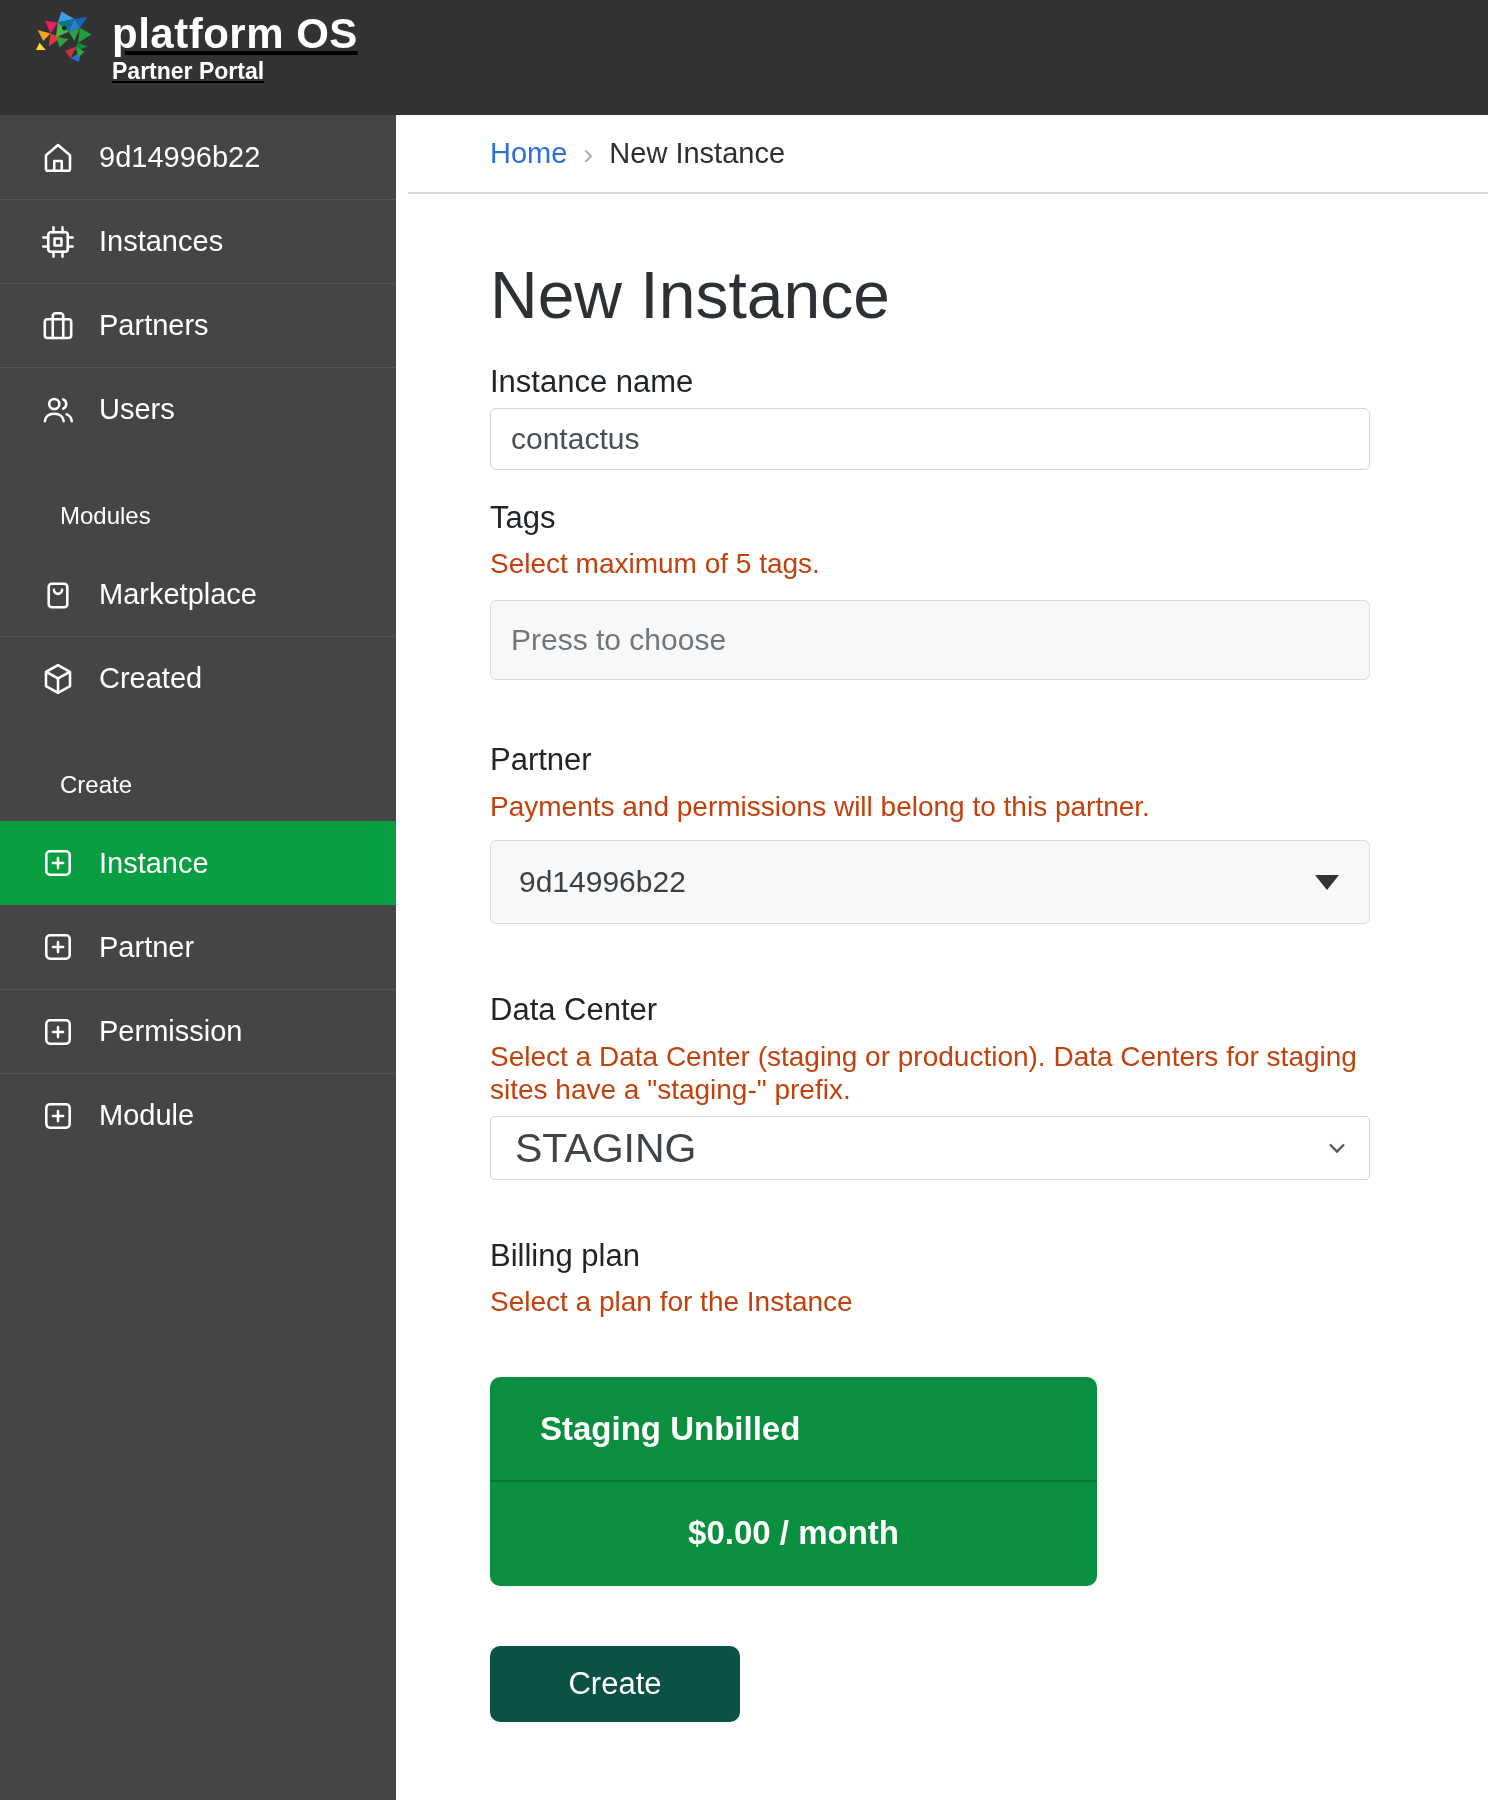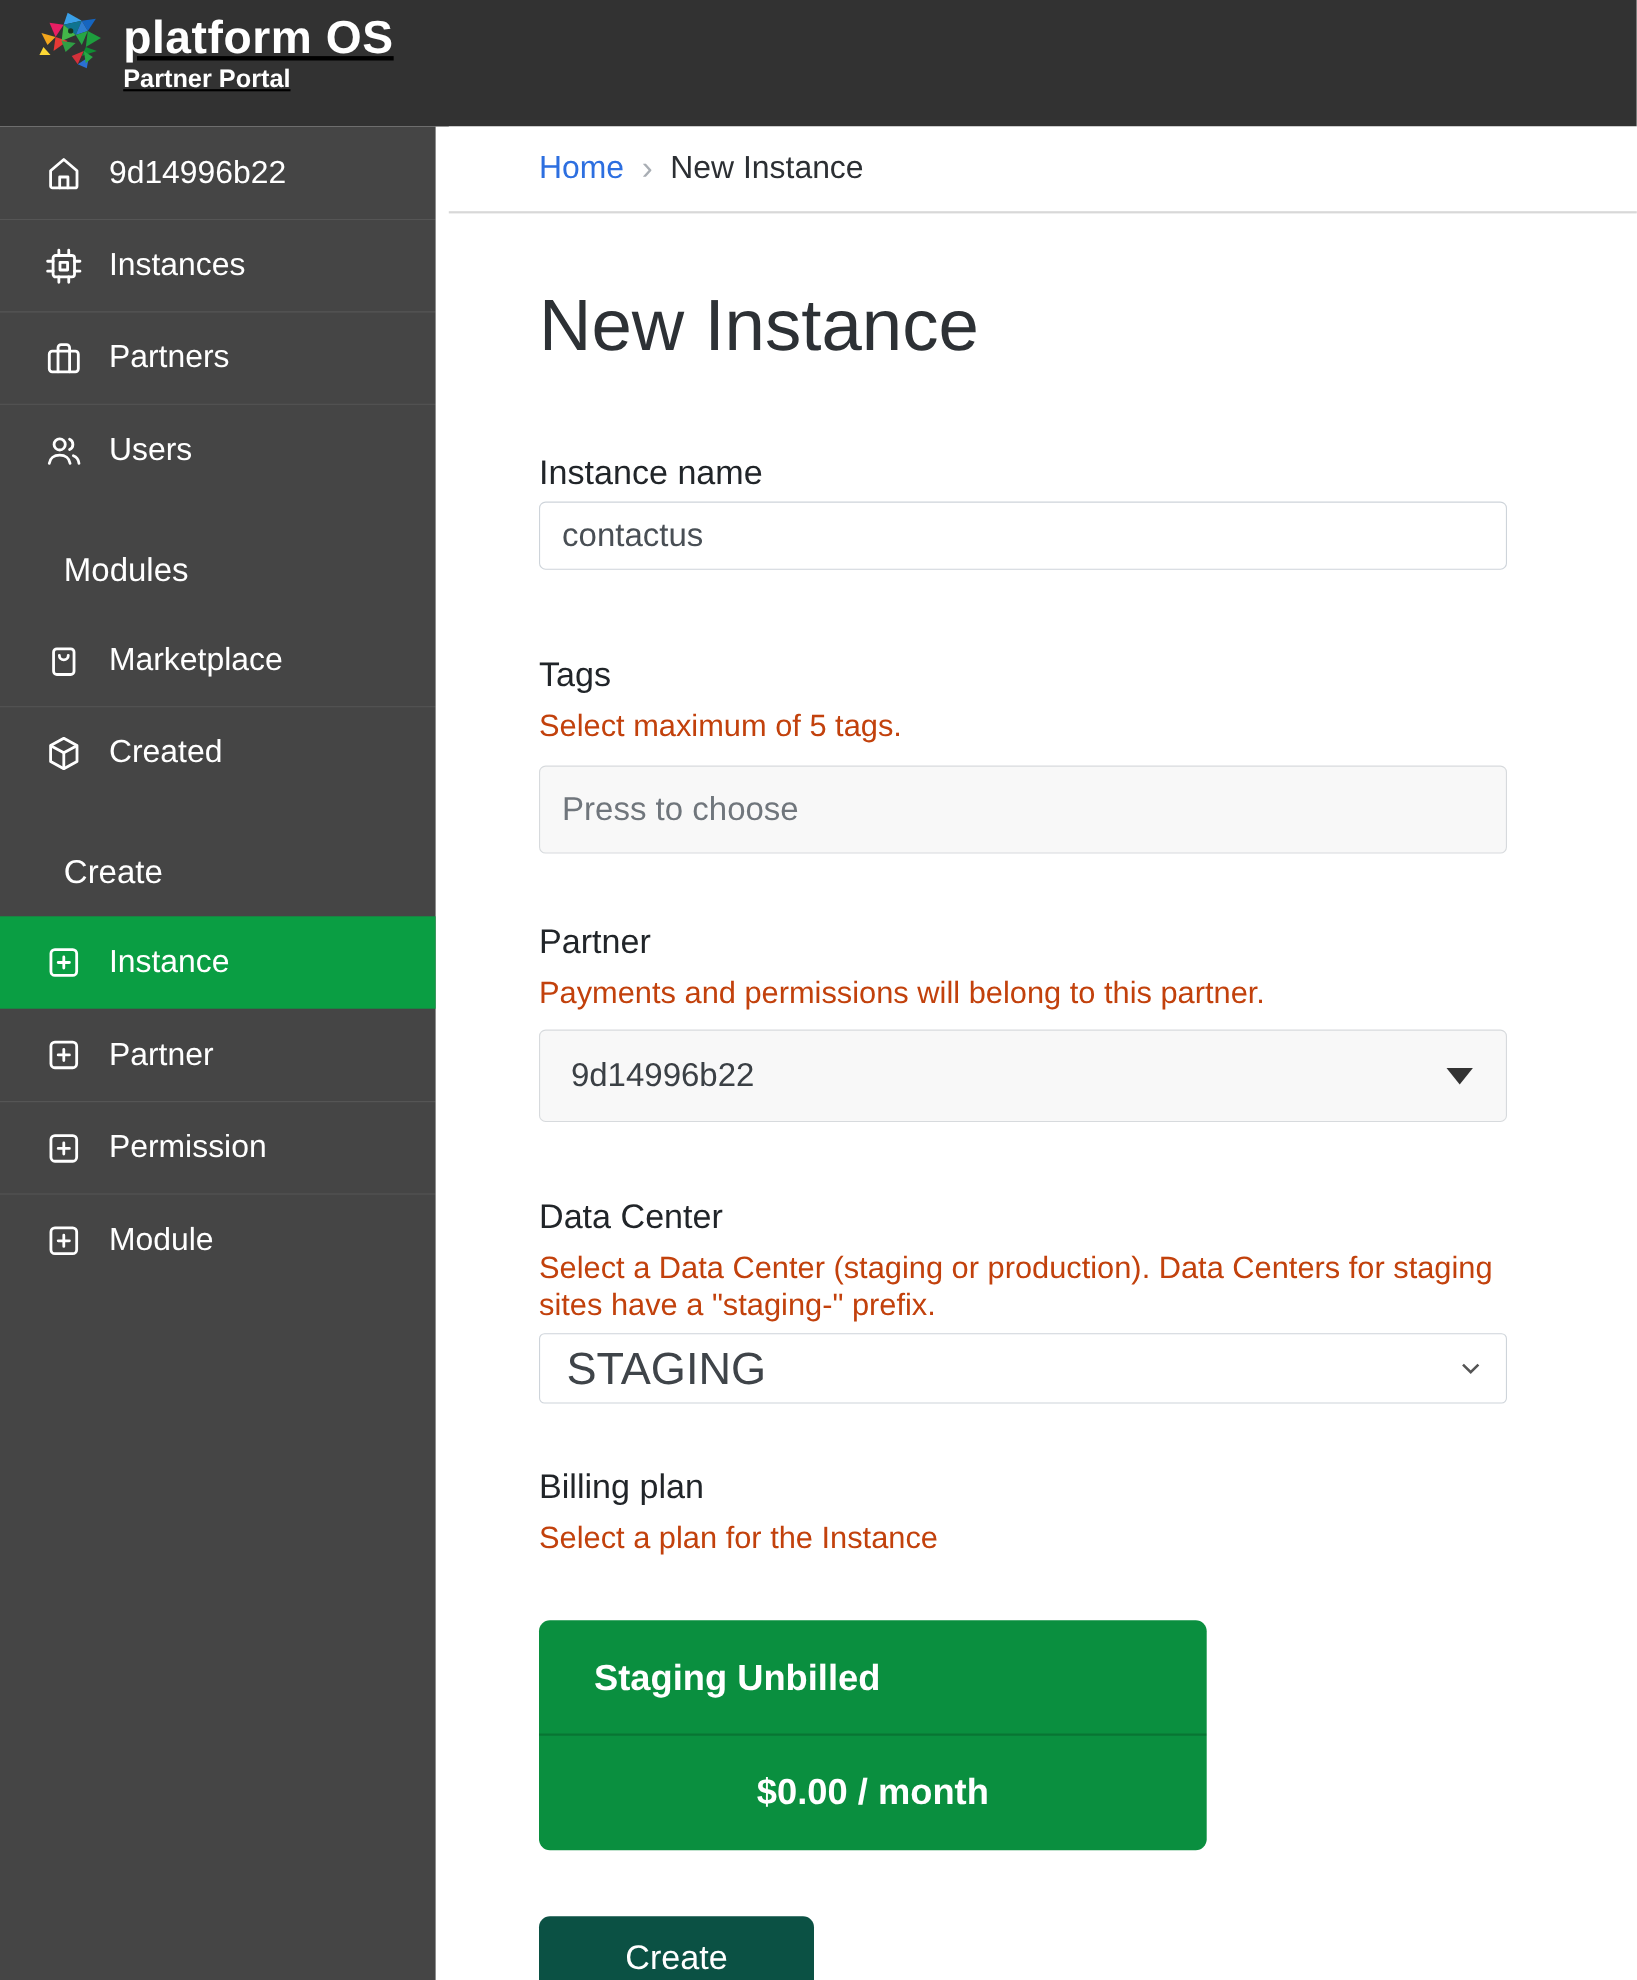--- a/index.html
+++ b/index.html
@@ -26,36 +26,36 @@
   .nav-item {
     display:flex; align-items:center; height:84px; padding-left:40px;
     cursor:pointer;
   }
   .nav-item + .nav-item { border-top:1px solid rgba(255,255,255,0.09); }
   .nav-item.active { background: var(--active-green, #0a9e43); border-top:none; }
   .nav-item.active + .nav-item { border-top:none; }
   .nav-ic { width:36px; height:36px; flex:0 0 36px; stroke:#fff; fill:none;
             stroke-width:1.7; stroke-linecap:round; stroke-linejoin:round; }
   .nav-label { color:#fff; font-size:29px; margin-left:23px; white-space:nowrap; }
-  .nav-title { color:#fff; font-size:30px; margin:51px 18px 22px; padding-left:40px; }
+  .nav-title { color:#fff; font-size:24px; margin:51px 0 22px; padding-left:60px; }
 
   
   .main { position:absolute; left:408px; top:115px; width:1092px; height:1685px; background:#fff; }
   .breadcrumb-bar {
     height:79px; display:flex; align-items:center; padding-left:82px;
     border-bottom:2px solid #d8d8d8; font-size:29px;
   }
   .crumb-link { color: var(--link-blue, #2d6fe0); text-decoration:none; cursor:pointer; }
   .crumb-sep { color:#a9aeb4; margin:0 16px; font-size:30px; }
   .crumb-current { color:#2c2f33; }
 
   .content { padding:0 82px 0 82px; }
   .page-title { margin-top:62px; font-size:66px; line-height:78px; font-weight:400; color:#2d3135; }
 
-  .field-label { margin-top:80px; font-size:31px; line-height:32px; color:#212529; font-weight:400; }
+  .field-label { margin-top:32px; font-size:31px; line-height:32px; color:#212529; font-weight:400; }
   .field-label.mt64 { margin-top:64px; }
   .field-label.mt70 { margin-top:70px; }
   .field-label.mt60 { margin-top:60px; }
   .field-help { margin-top:13px; font-size:28px; line-height:33px; color:#c2410c; max-width:910px; }
   .field-help.mt14 { margin-top:14px; }
 
   .text-input {
     display:block; margin-top:10px; width:880px; height:62px;
     border:1px solid #ced4da; border-radius:6px; background:#fff;
     font-family:"Liberation Sans",sans-serif; font-size:30px; color:#494f55;

